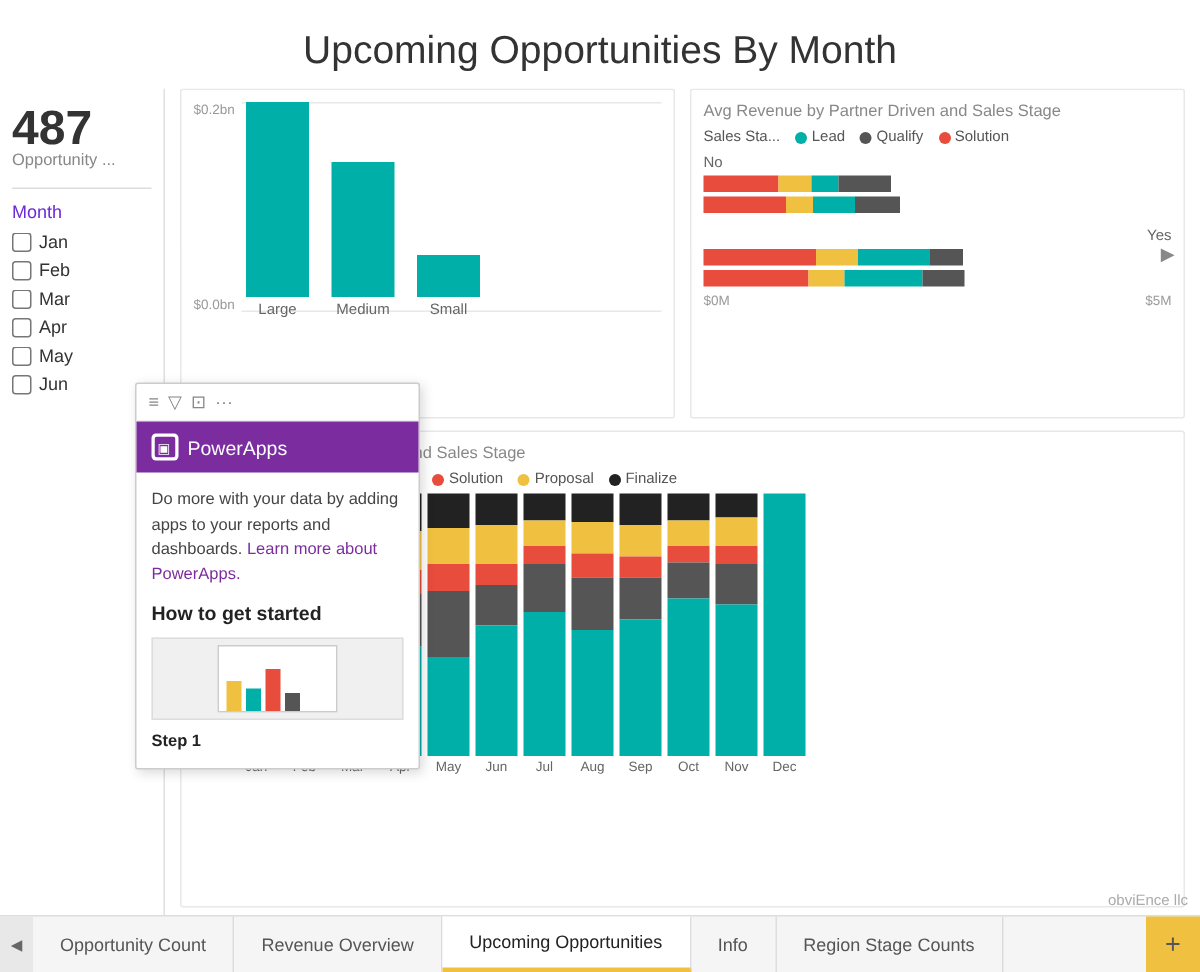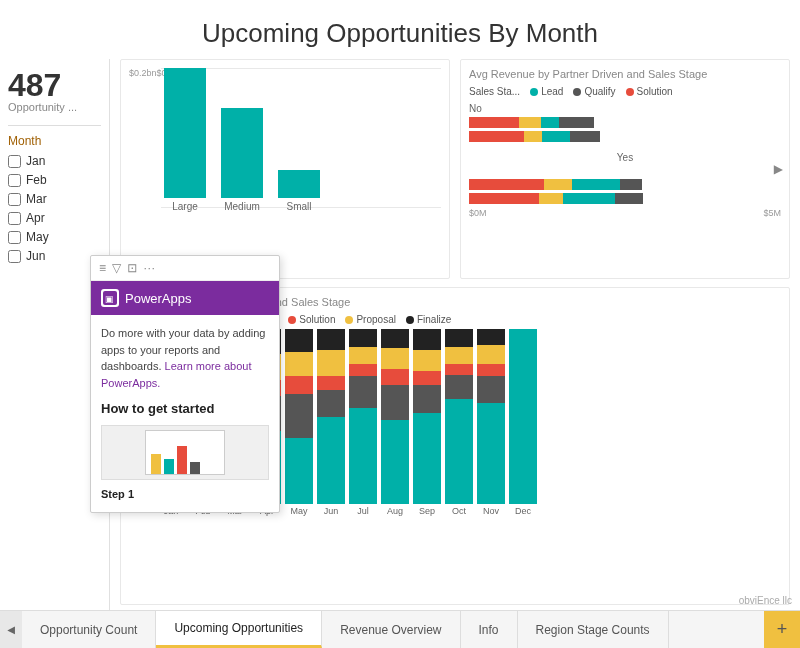--- a/index.html
+++ b/index.html
@@ -9,21 +9,21 @@
 
     .main-title { text-align: center; font-size: 26px; font-weight: 300; color: #333; padding: 18px 0 10px; }
 
     .content-area { display: flex; flex: 1; overflow: hidden; }
 
     
     .sidebar { width: 110px; border-right: 1px solid #e0e0e0; padding: 10px 8px; flex-shrink: 0; }
     .big-number { font-size: 32px; font-weight: 600; color: #333; line-height: 1; }
     .big-number-label { font-size: 11px; color: #888; margin-bottom: 12px; }
     .sidebar-divider { height: 1px; background: #ddd; margin: 8px 0; }
-    .filter-label { font-size: 12px; color: #a16207; margin-bottom: 6px; font-weight: 500; }
+    .filter-label { font-size: 12px; color: #6d28d9; margin-bottom: 6px; font-weight: 500; }
     .month-item { display: flex; align-items: center; gap: 5px; margin-bottom: 5px; font-size: 12px; color: #333; }
     .month-item input[type=checkbox] { width: 13px; height: 13px; }
 
     
     .charts-area { flex: 1; display: flex; flex-direction: column; padding: 0 10px 5px; }
 
     
     .top-charts { display: flex; gap: 10px; height: 220px; }
 
     
@@ -112,21 +112,21 @@
     <div class="charts-area">
 
       <div class="top-charts">
 
         <div class="chart-box">
           <div style="position:relative; height:160px;">
             <div class="horizontal-lines" style="left:32px; right:0; top:0; height:140px; position:absolute;">
               <div class="h-line"></div>
               <div class="h-line"></div>
             </div>
-            <div style="position:absolute; left:0; top:0; height:140px; display:flex; flex-direction:row; justify-content:space-between;">
+            <div style="position:absolute; left:0; top:0; height:140px; display:flex; flex-direction:column; justify-content:space-between;">
               <span class="y-label" style="font-size:9px;color:#999;">$0.2bn</span>
               <span class="y-label" style="font-size:9px;color:#999;">$0.0bn</span>
             </div>
             <div id="revenue-bars" style="display:flex; align-items:flex-end; height:140px; gap:15px; padding-left:35px; position:absolute; left:0; right:0; bottom:16px;">
                 <div style="display: flex; flex-direction: column; align-items: center;">
                   <div style="width:42px;height:130px;background:#00b0a8;"></div>
                   <div style="font-size:10px;color:#666;margin-top:3px;">Large</div>
                 </div>
                 <div style="display: flex; flex-direction: column; align-items: center;">
                   <div style="width:42px;height:90px;background:#00b0a8;"></div>
@@ -170,21 +170,21 @@
               <div style="display:flex;height:11px;">
                 <div style="width:55px;height:11px;background:#e74c3c;"></div>
                 <div style="width:18px;height:11px;background:#f0c040;"></div>
                 <div style="width:28px;height:11px;background:#00b0a8;"></div>
                 <div style="width:30px;height:11px;background:#555;"></div>
               </div>
             </div>
           </div>
 
           <div style="margin-top:10px;">
-            <div style="font-size:10px;color:#666;text-align:center;margin-bottom:16px;">Yes</div>
+            <div style="font-size:10px;color:#666;text-align:right;margin-bottom:3px;">Yes</div>
             <div style="display:flex;flex-direction:column;gap:3px;">
               <div style="display:flex;height:11px;">
                 <div style="width:75px;height:11px;background:#e74c3c;"></div>
                 <div style="width:28px;height:11px;background:#f0c040;"></div>
                 <div style="width:48px;height:11px;background:#00b0a8;"></div>
                 <div style="width:22px;height:11px;background:#555;"></div>
               </div>
               <div style="display:flex;height:11px;">
                 <div style="width:70px;height:11px;background:#e74c3c;"></div>
                 <div style="width:24px;height:11px;background:#f0c040;"></div>
@@ -370,21 +370,21 @@
       <div class="popup-step">Step 1</div>
     </div>
   </div>
 
   <div class="obvience">obviEnce llc</div>
 
   <div class="bottom-tabs">
     <button class="tab-nav-btn">◀</button>
     <div id="tabs-container" style="display:flex;align-items:stretch;">
         <div class="tab">Opportunity Count</div>
+        <div class="tab">Revenue Overview</div>
         <div class="tab active">Upcoming Opportunities</div>
-        <div class="tab">Revenue Overview</div>
         <div class="tab">Info</div>
         <div class="tab">Region Stage Counts</div>
       </div>
     <button class="tab-add-btn">+</button>
   </div>
 
 </div>
 
 </body></html>

